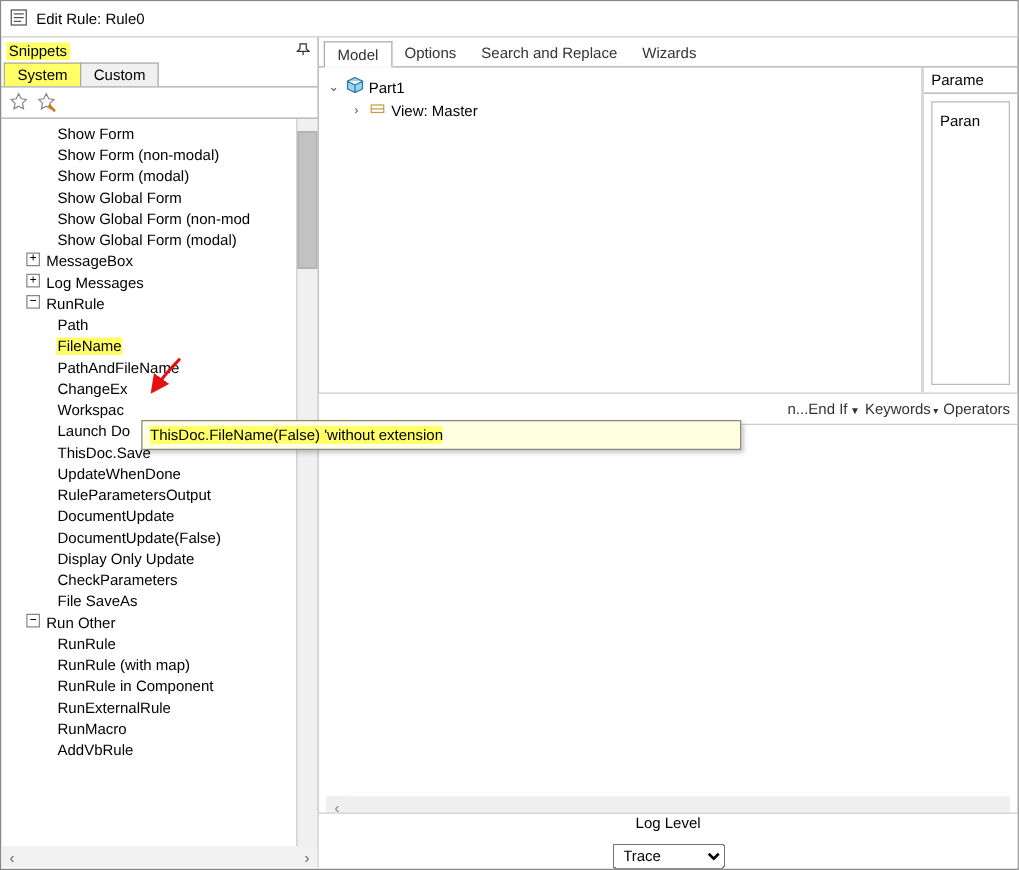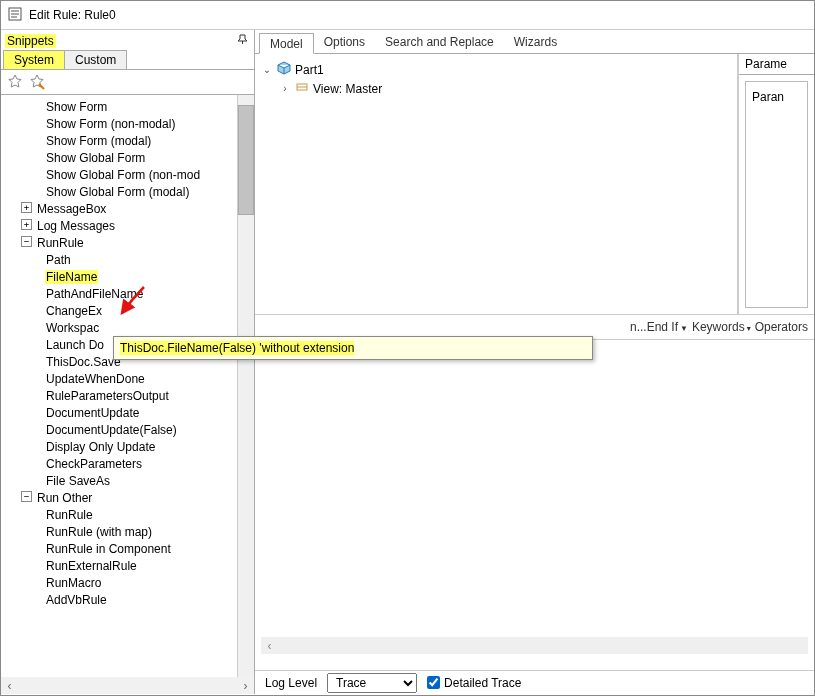--- a/index.html
+++ b/index.html
@@ -63,21 +63,21 @@
     .tooltip-box { position: absolute; left: 112px; top: 335px; width: 480px; background: #ffffe1; border: 1px solid #888; box-shadow: 2px 2px 4px rgba(0,0,0,0.25); padding: 4px 6px; z-index: 100; }
     .tooltip-title { font-weight: bold; padding-bottom: 2px; border-bottom: 1px solid #bbb; margin-bottom: 3px; font-size: 12px; }
     .tooltip-code { background: #ffff66; font-size: 12px; display: inline-block; }
     
     .arrow-annotation { position: absolute; left: 115px; top: 282px; z-index: 50; pointer-events: none; }
     
     .editor-area { flex: 1; background: #fff; position: relative; border-top: none; }
     .editor-hscroll { position: absolute; bottom: 40px; left: 6px; right: 6px; height: 17px; background: #efefef; display: flex; }
     .editor-hscroll-arrow { width: 17px; height: 17px; background: #efefef; display: flex; align-items: center; justify-content: center; color: #888; cursor: pointer; }
     
-    .bottom-bar { position: absolute; bottom: 0; left: 0; right: 0; height: 24px; border-top: 1px solid #ccc; display: flex; align-items: center; padding: 0 10px; gap: 10px; background: #fff; }
+    .bottom-bar { position: absolute; bottom: 0; left: 0; right: 0; height: 44px; border-top: 1px solid #ccc; display: flex; align-items: center; padding: 0 10px; gap: 10px; background: #fff; flex-direction: column; }
     .bottom-bar select { font-size: 12px; padding: 1px 4px; width: 90px; }
     .checkbox-wrap { display: flex; align-items: center; gap: 4px; }
     .checkbox-wrap input { accent-color: #0066cc; }
   </style>
 </head>
 <body>
 
 <div class="titlebar">
   <span class="titlebar-icon">
     <svg viewBox="0 0 16 16">

